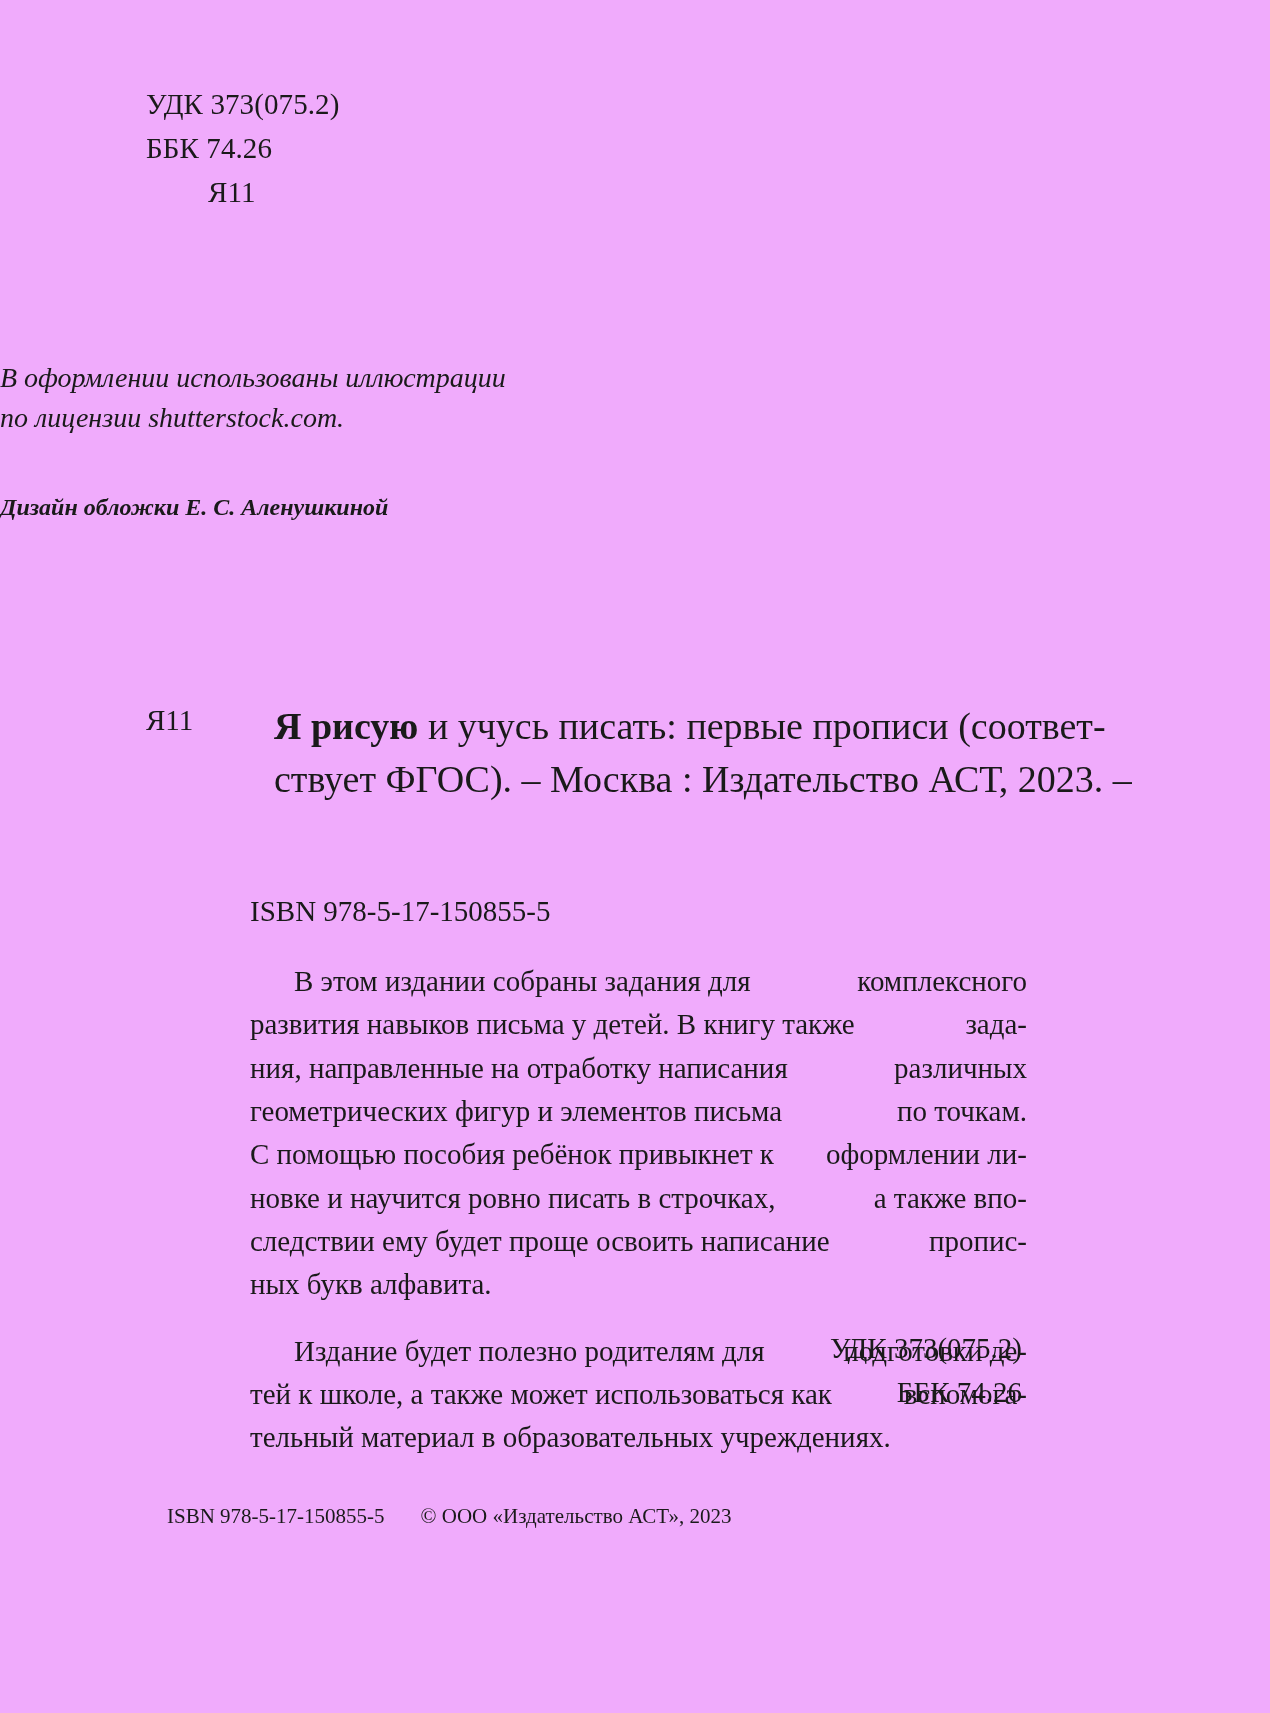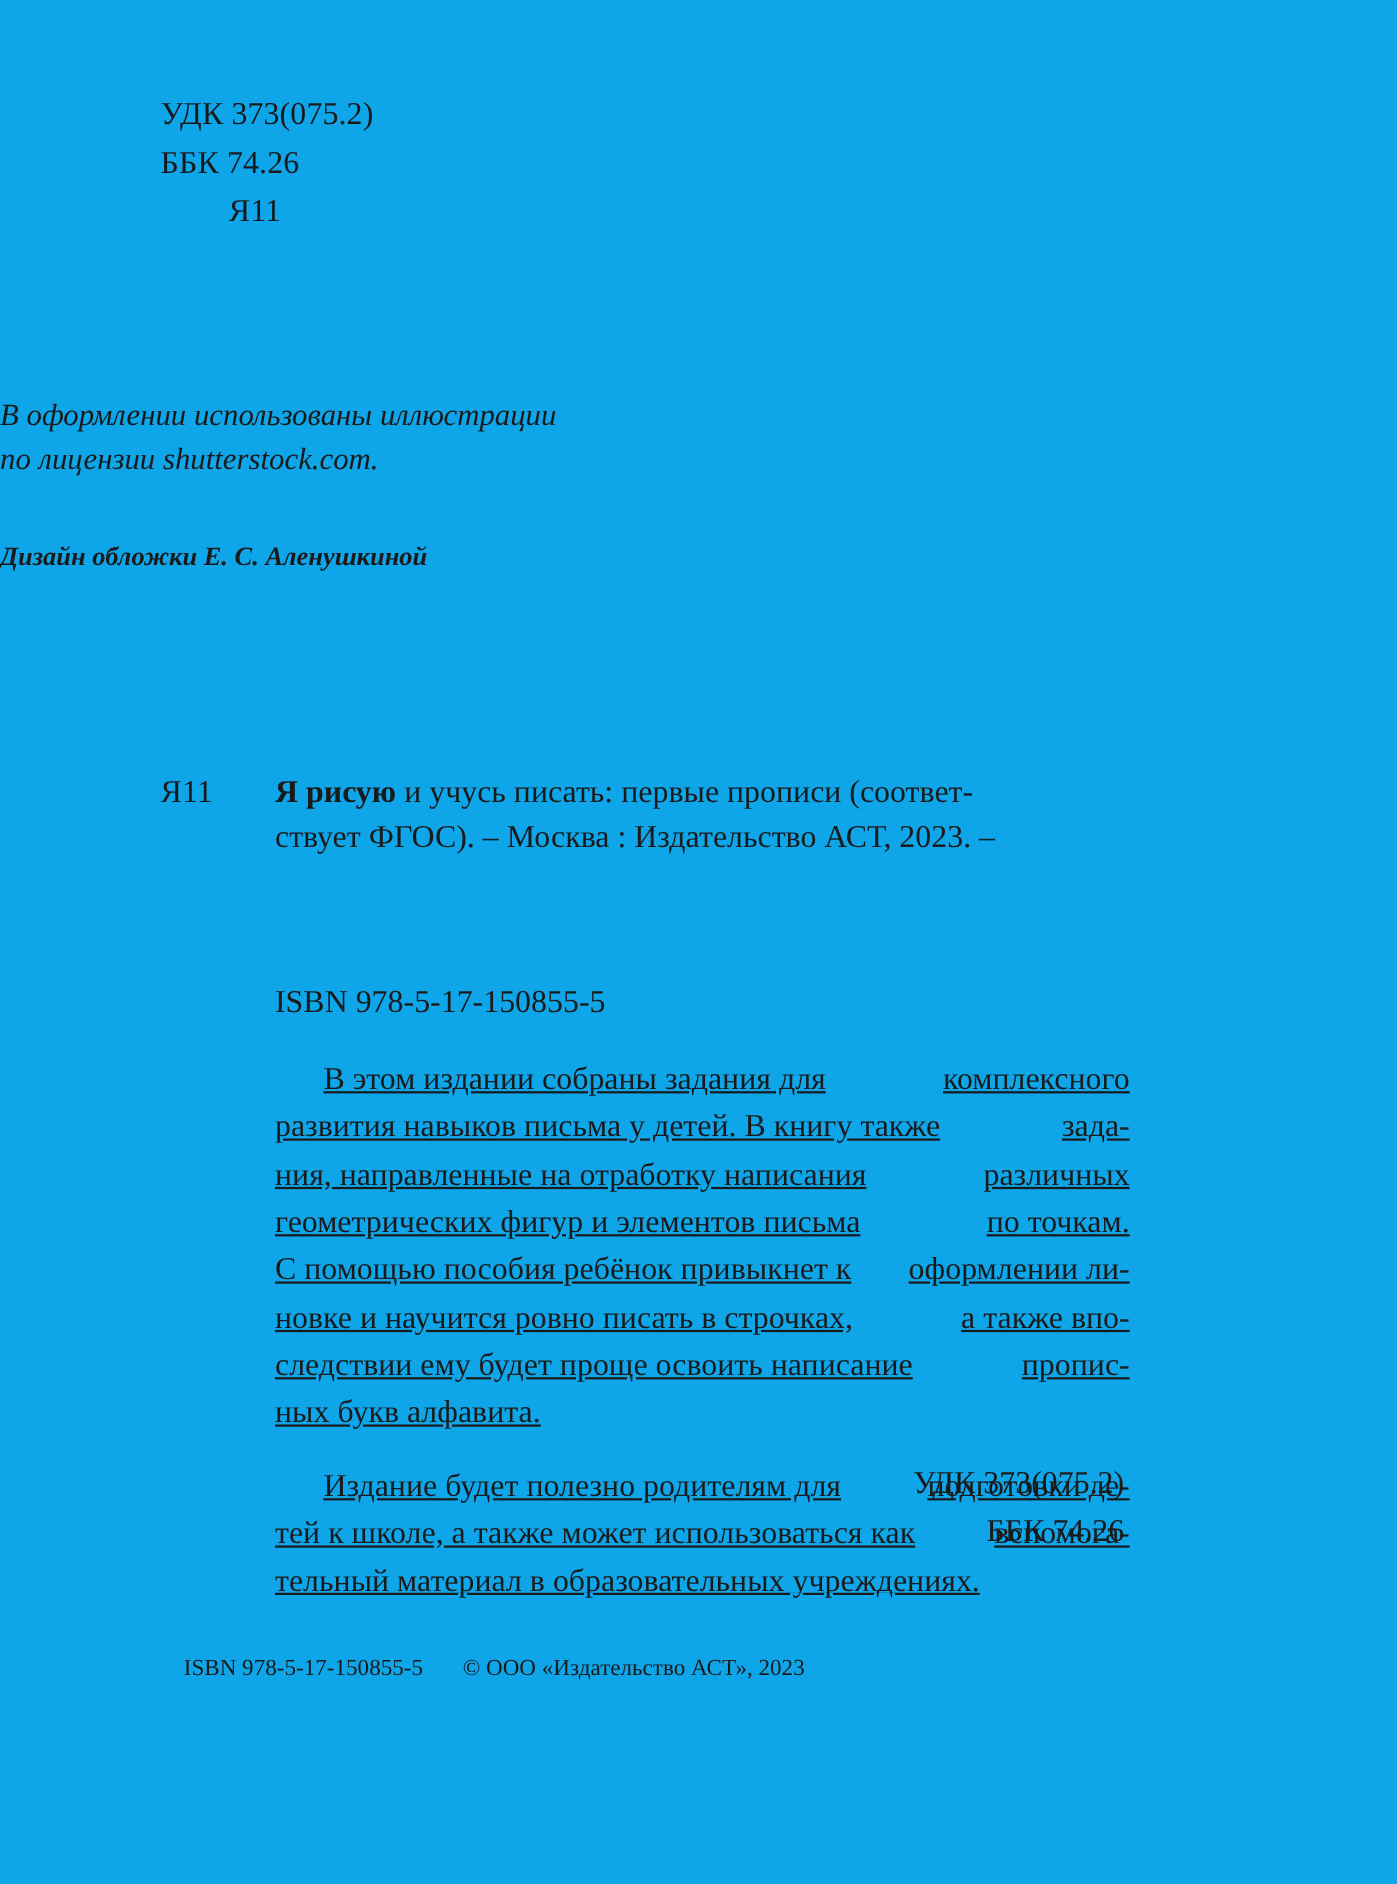--- a/index.html
+++ b/index.html
@@ -10,21 +10,21 @@
   }
   body {
     font-family: "Liberation Serif", "DejaVu Serif", serif;
     color: #1a1a1a;
   }
   .page {
     position: relative;
     width: 1270px;
     height: 1713px;
     margin: 0 auto;
-    background: #0ea5e9;
+    background: #f0abfc;
     overflow: hidden;
     box-sizing: border-box;
   }
 
   
   .codes {
     position: absolute;
     left: 146px;
     top: 82px;
     font-size: 29px;
@@ -72,22 +72,23 @@
     align-items: flex-start;
   }
   .biblio-sigil {
     width: 104px;
     flex: 0 0 104px;
     font-size: 29px;
     line-height: 1.40;
   }
   .biblio-body {
     flex: 1 1 auto;
-    font-size: 29px;
+    font-size: 38px;
     line-height: 1.40;
+    margin-left: 24px;
   }
   .biblio-body .ln {
     display: block;
     white-space: nowrap;
   }
   .biblio-body b {
     font-weight: bold;
   }
 
   .isbn-line {
@@ -104,21 +105,20 @@
     left: 250px;
     top: 960px;
     width: 777px;
   }
   .annotation p {
     margin: 0;
     font-size: 29px;
     line-height: 1.495;
     text-align: justify;
     text-indent: 44px;
-    text-decoration: underline;
   }
   .annotation p.spaced {
     margin-top: 23px;
   }
   .annotation p > span.ln {
     display: block;
     text-indent: 0;
     white-space: nowrap;
   }
   .annotation p > span.ln.just {

